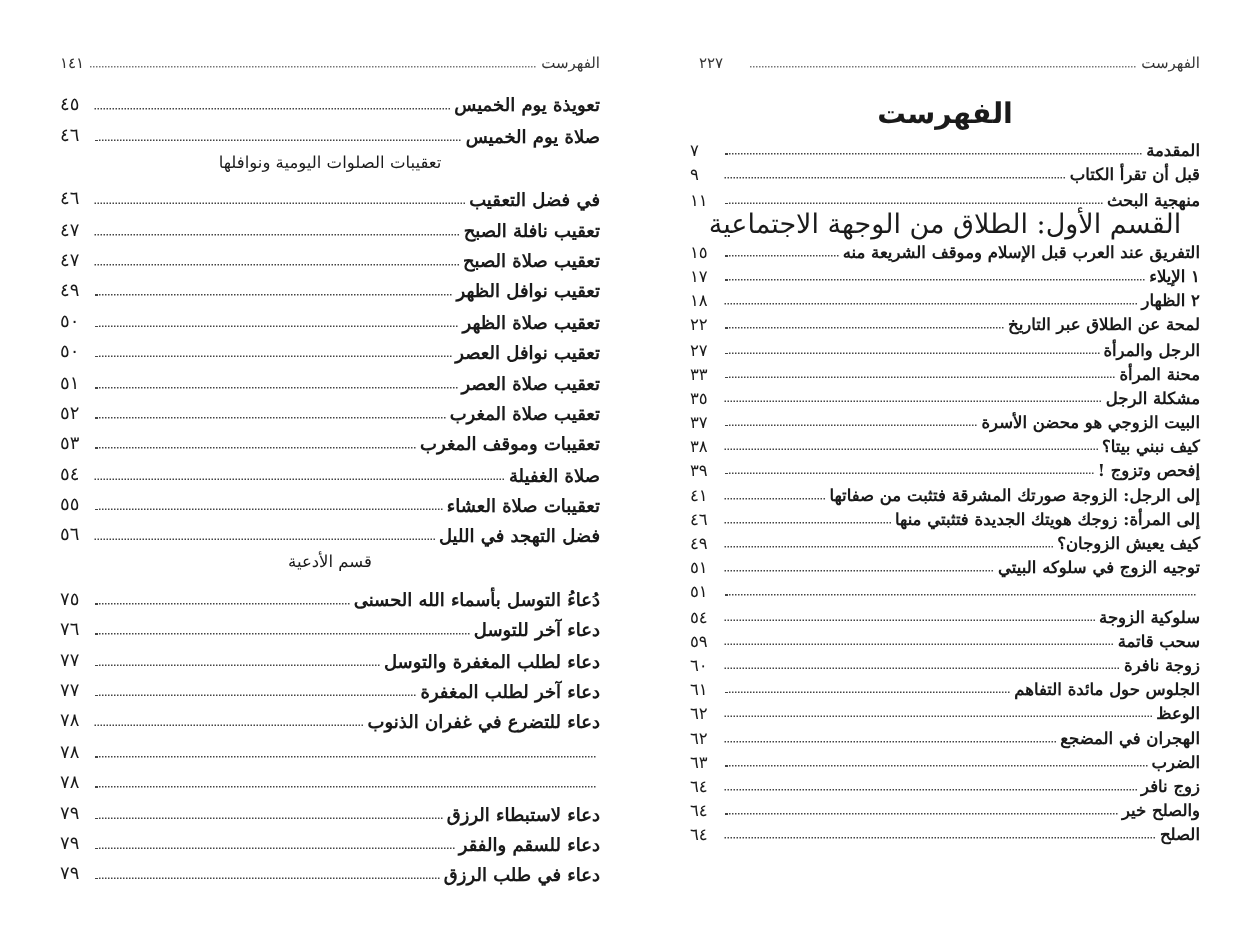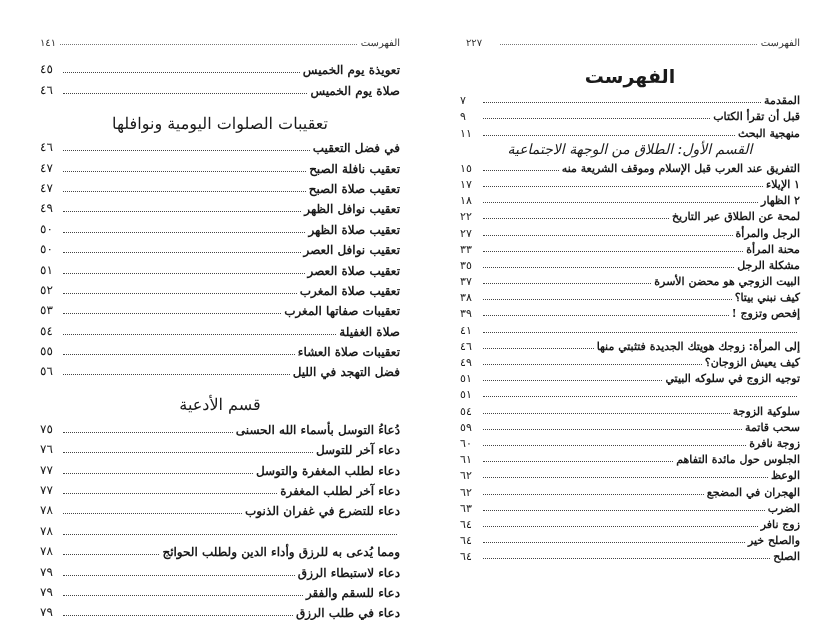--- a/index.html
+++ b/index.html
@@ -27,22 +27,22 @@
     text-align: center; font-size: 19px; font-weight: bold; height: 28px; line-height: 28px;
     font-family: "DejaVu Sans", "Liberation Sans", sans-serif; margin-bottom: 1px;
   }
   .toc-row { display: flex; align-items: flex-end; white-space: nowrap; }
   .page-left .toc-row { height: 20.4px; font-size: 12px; }
   .page-right .toc-row { height: 16.2px; font-size: 11px; }
   .toc-row .entry-title { white-space: nowrap; font-weight: bold; }
   .toc-row .entry-dots { flex: 1; border-bottom: 1.5px dotted #444; margin: 0 3px 4px 3px; min-width: 10px; }
   .toc-row .entry-page { white-space: nowrap; min-width: 20px; text-align: left; font-family: Liberation Serif, serif; }
   .section-heading { text-align: center; white-space: nowrap; }
-  .page-left .section-heading { height: 22px; line-height: 22px; font-size: 16px; margin-top: 15px; }
-  .page-right .section-heading { height: 19px; line-height: 19px; font-size: 14px; font-style: italic; }
+  .page-left .section-heading { height: 22px; line-height: 22px; font-size: 11px; }
+  .page-right .section-heading { height: 19px; line-height: 19px; font-size: 18px; }
 </style>
 </head>
 <body>
 
 <div class="page page-left">
   <div class="running-head">
     <span class="rh-title">الفهرست</span>
     <span class="rh-dots"></span>
     <span class="rh-num">١٤١</span>
   </div>
@@ -92,21 +92,21 @@
         <span class="entry-title">تعقيب صلاة العصر</span>
         <span class="entry-dots"></span>
         <span class="entry-page">٥١</span>
       </li>
       <li class="toc-row">
         <span class="entry-title">تعقيب صلاة المغرب</span>
         <span class="entry-dots"></span>
         <span class="entry-page">٥٢</span>
       </li>
       <li class="toc-row">
-        <span class="entry-title">تعقيبات صفاتها المغرب</span>
+        <span class="entry-title">تعقيبات وموقف المغرب</span>
         <span class="entry-dots"></span>
         <span class="entry-page">٥٣</span>
       </li>
       <li class="toc-row">
         <span class="entry-title">صلاة الغفيلة</span>
         <span class="entry-dots"></span>
         <span class="entry-page">٥٤</span>
       </li>
       <li class="toc-row">
         <span class="entry-title">تعقيبات صلاة العشاء</span>
@@ -142,21 +142,20 @@
       <li class="toc-row">
         <span class="entry-title">دعاء للتضرع في غفران الذنوب</span>
         <span class="entry-dots"></span>
         <span class="entry-page">٧٨</span>
       </li>
       <li class="toc-row">
         <span class="entry-dots"></span>
         <span class="entry-page">٧٨</span>
       </li>
       <li class="toc-row">
-        <span class="entry-title">ومما يُدعى به للرزق وأداء الدين ولطلب الحوائج</span>
         <span class="entry-dots"></span>
         <span class="entry-page">٧٨</span>
       </li>
       <li class="toc-row">
         <span class="entry-title">دعاء لاستبطاء الرزق</span>
         <span class="entry-dots"></span>
         <span class="entry-page">٧٩</span>
       </li>
       <li class="toc-row">
         <span class="entry-title">دعاء للسقم والفقر</span>
@@ -239,20 +238,21 @@
         <span class="entry-title">كيف نبني بيتا؟</span>
         <span class="entry-dots"></span>
         <span class="entry-page">٣٨</span>
       </li>
       <li class="toc-row">
         <span class="entry-title">إفحص وتزوج !</span>
         <span class="entry-dots"></span>
         <span class="entry-page">٣٩</span>
       </li>
       <li class="toc-row">
+        <span class="entry-title">إلى الرجل: الزوجة صورتك المشرقة فتثبت من صفاتها</span>
         <span class="entry-dots"></span>
         <span class="entry-page">٤١</span>
       </li>
       <li class="toc-row">
         <span class="entry-title">إلى المرأة: زوجك هويتك الجديدة فتثبتي منها</span>
         <span class="entry-dots"></span>
         <span class="entry-page">٤٦</span>
       </li>
       <li class="toc-row">
         <span class="entry-title">كيف يعيش الزوجان؟</span>

